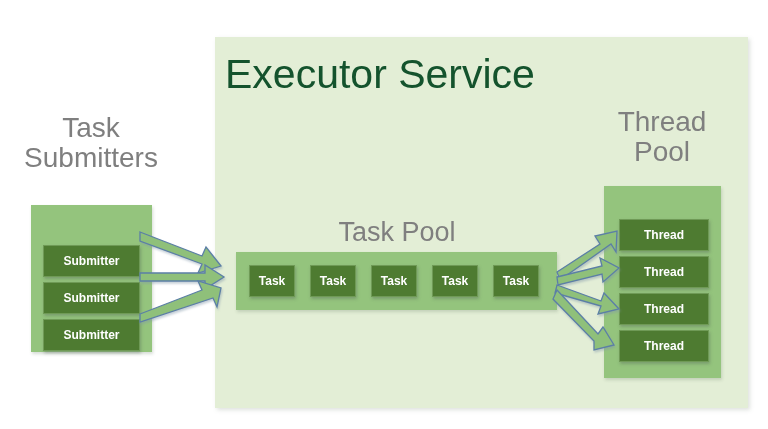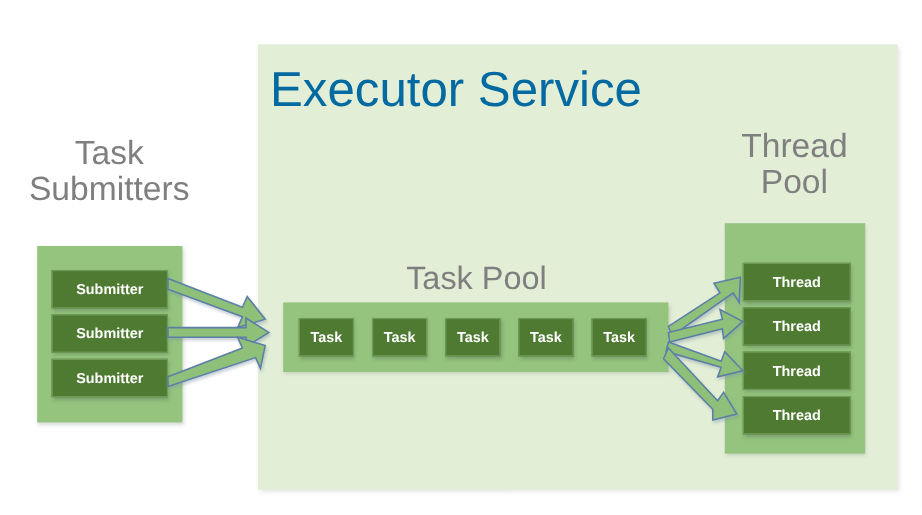--- a/index.html
+++ b/index.html
@@ -45,21 +45,21 @@
 
   
   #executor-panel{left:215px;top:37px;width:533px;height:371px;}
   #executor-title{
     left:225px;top:52px;width:420px;
     font-size:41px;text-align:left;color:#808080;
   }
 
   #submitters-title{left:11px;top:113px;width:160px;font-size:28px;}
   #submitters-panel{left:31px;top:205px;width:121px;height:147px;}
-  .submitter-chip{left:43px;width:97px;height:32px;font-size:12px;}
+  .submitter-chip{left:43px;width:97px;height:32px;font-size:12px;margin-top:20px;}
   #sub0{top:225px;}
   #sub1{top:262px;}
   #sub2{top:299px;}
 
   #queue-title{left:300px;top:218px;width:194px;font-size:27px;}
   #queue-panel{left:236px;top:252px;width:321px;height:58px;}
   .task-chip{top:265px;width:46px;height:32px;font-size:12px;}
   #task0{left:249px;}
   #task1{left:310px;}
   #task2{left:371px;}
@@ -76,21 +76,21 @@
 
   #arrows{position:absolute;left:0;top:0;width:768px;height:429px;pointer-events:none;}
 </style>
 </head>
 <body>
 
 <div id="canvas" style="background: rgb(255, 255, 255);">
 
   <div class="outerpanel" id="executor-panel" style="background: rgb(227, 238, 214);"></div>
 
-  <div class="label" id="executor-title" style="color: #0369a1;">Executor Service</div>
+  <div class="label" id="executor-title" style="color: #14532d;">Executor Service</div>
 
   <div class="label" id="submitters-title" style="color: rgb(127, 127, 127);">Task
 Submitters</div>
 
   <div class="panel" id="submitters-panel" style="background: rgb(148, 196, 125);"></div>
 
   <div class="chip submitter-chip" id="sub0" style="background: rgb(78, 123, 49); color: rgb(255, 255, 255);">Submitter</div>
   <div class="chip submitter-chip" id="sub1" style="background: rgb(78, 123, 49); color: rgb(255, 255, 255);">Submitter</div>
   <div class="chip submitter-chip" id="sub2" style="background: rgb(78, 123, 49); color: rgb(255, 255, 255);">Submitter</div>
 

